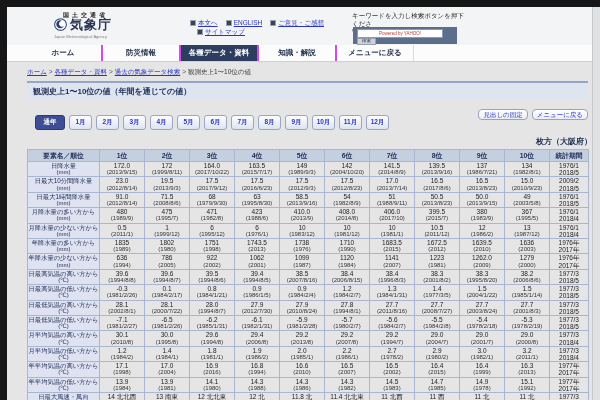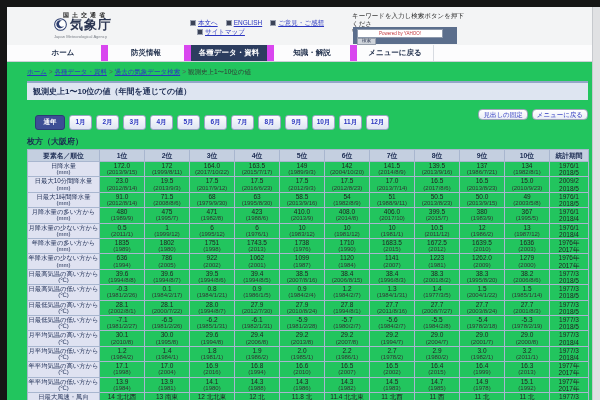--- a/index.html
+++ b/index.html
@@ -5,21 +5,21 @@
   html,body{margin:0;padding:0;}
   body{
     width:600px;height:400px;overflow:hidden;position:relative;
     background:#161616;
     font-family:"Liberation Sans","DejaVu Sans",sans-serif;
     -webkit-font-smoothing:antialiased;
   }
   .right-gap{position:absolute;top:7px;right:0;width:7px;height:393px;background:#e0e1e3;}
   .page{
     position:absolute;left:7px;top:7px;width:585px;height:393px;
-    background:#22c55e;border-right:1px solid #c6c9cd;overflow:hidden;
+    background:#e5e5e5;border-right:1px solid #c6c9cd;overflow:hidden;
   }
   
   .header{position:relative;height:38px;background:#f3f4f5;}
   .ministry{position:absolute;left:56px;top:4px;font-size:6px;letter-spacing:3px;font-weight:bold;color:#2b2b2b;}
   .logo-row{position:absolute;left:47px;top:11px;display:flex;align-items:center;}
   .logo-mark{width:13px;height:13px;margin-right:3px;}
   .agency{font-size:13px;font-weight:bold;color:#2c3652;letter-spacing:1px;line-height:13px;}
   .agency-en{position:absolute;left:47px;top:27px;font-size:4.5px;color:#7a7f87;transform:scale(.9);transform-origin:left top;}
   .top-links{position:absolute;left:183px;top:12px;font-size:6.5px;line-height:8px;white-space:nowrap;}
   .top-links2{position:absolute;left:190px;top:21px;font-size:6.5px;line-height:8px;}
@@ -27,40 +27,40 @@
   .top-link::before{content:"";display:inline-block;width:4px;height:4px;background:#3a4256;border:1px solid #9aa1b0;margin-right:2px;vertical-align:middle;}
   .search-hint{position:absolute;left:345px;top:5px;width:118px;font-size:6.5px;line-height:7.5px;color:#222;}
   .search-box{position:absolute;left:346px;top:20px;width:104px;height:17px;background:#5b6e8c;}
   .search-input{position:absolute;left:4px;top:2px;width:84px;height:7px;background:#fff;border:1px solid #8d99ac;
     font-size:4.5px;line-height:7px;color:#c2383d;text-align:center;overflow:hidden;}
   .search-btn{position:absolute;left:4px;top:11px;width:17px;height:5px;background:#ced3da;border:1px solid #97a0ac;
     font-size:4.5px;line-height:4.5px;color:#2b3550;text-align:center;cursor:pointer;}
   
   .navbar{height:16px;background:#fcfcfd;border-bottom:1px solid #ccd1d8;display:flex;padding-left:18px;}
   .nav-item{flex:0 0 76px;text-align:center;font-size:7.5px;font-weight:bold;color:#24334f;line-height:16px;
-    border-left:7px solid #d946ef;cursor:pointer;white-space:nowrap;overflow:hidden;}
+    border-left:2px solid #d946ef;cursor:pointer;white-space:nowrap;overflow:hidden;}
   .nav-item:first-child{border-left:none;}
   .nav-item.active{background:#2c3d5f;color:#ffffff;}
   .nav-fill{flex:1;border-left:1px solid #d7dbe1;}
   
   .content{padding:4px 0 13px 20px;}
   .breadcrumb{font-size:6.5px;color:#333;margin:2px 0 4px 0;white-space:nowrap;}
   .breadcrumb a{color:#2a35c0;text-decoration:underline;cursor:pointer;}
   .crumb-sep{color:#555;margin:0 2px;}
   .title-bar{width:549px;background:#dee5f1;border-top:2px solid #93a6c8;
     font-size:8px;font-weight:bold;color:#1b2b52;padding:3px 6px;}
   .actions{width:561px;text-align:right;margin-top:3px;height:10px;}
   .action-btn{display:inline-block;font-size:6.5px;line-height:7px;color:#2a35c0;
     background:linear-gradient(#ffffff,#e9edf5);border:1px solid #9aa4b8;border-radius:4px;
     padding:1px 4px;margin-left:4px;cursor:pointer;}
   .tabs{margin-top:2px;display:flex;gap:4px;padding-left:8px;}
   .tab{font-size:6.5px;font-weight:bold;color:#2a35c0;text-align:center;width:21px;padding:2px 0;
     background:linear-gradient(#fdfdfe,#dde4f2);border:1px solid #9aa6c4;border-radius:3px;cursor:pointer;}
   .tab.active{background:#3d4e95;color:#fff;border-color:#2c3a77;width:28px;}
-  .station{font-size:8px;font-weight:bold;color:#1b2b52;margin:6px 0 2px 0;}
+  .station{font-size:8px;font-weight:bold;color:#1b2b52;margin:6px 0 2px 0;text-align:right;}
   
   table{border-collapse:collapse;table-layout:fixed;width:561px;}
   th,td{border:1px solid #a8b6cf;padding:0;text-align:center;overflow:hidden;}
   thead th{background:#c4cfe0;font-size:6.8px;font-weight:bold;color:#1b2b52;height:11px;line-height:11px;white-space:nowrap;}
   tbody th{background:#dfe2f1;font-weight:normal;color:#1b2b52;}
   .rl-name{font-size:6.3px;line-height:7.2px;white-space:nowrap;}
   .rl-unit{font-size:6px;line-height:7.2px;}
   td .val{font-size:6.5px;line-height:7.2px;color:#222;white-space:nowrap;}
   td .date{font-size:6px;line-height:7.2px;color:#333;white-space:nowrap;}
 </style>

